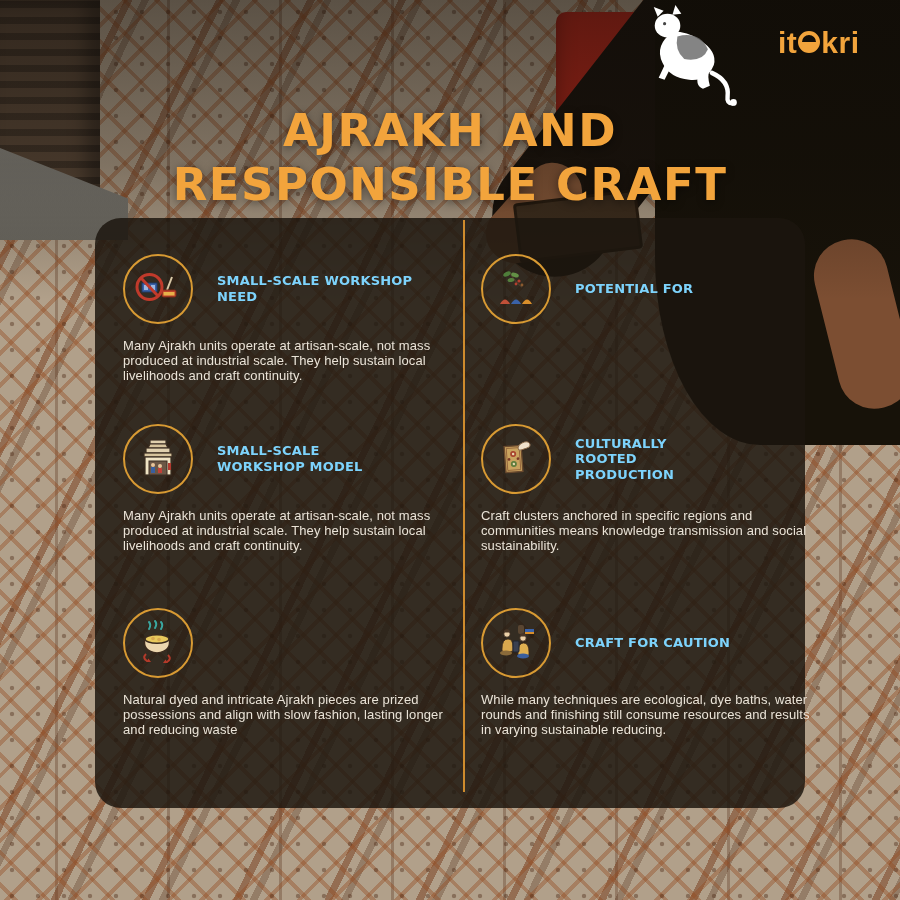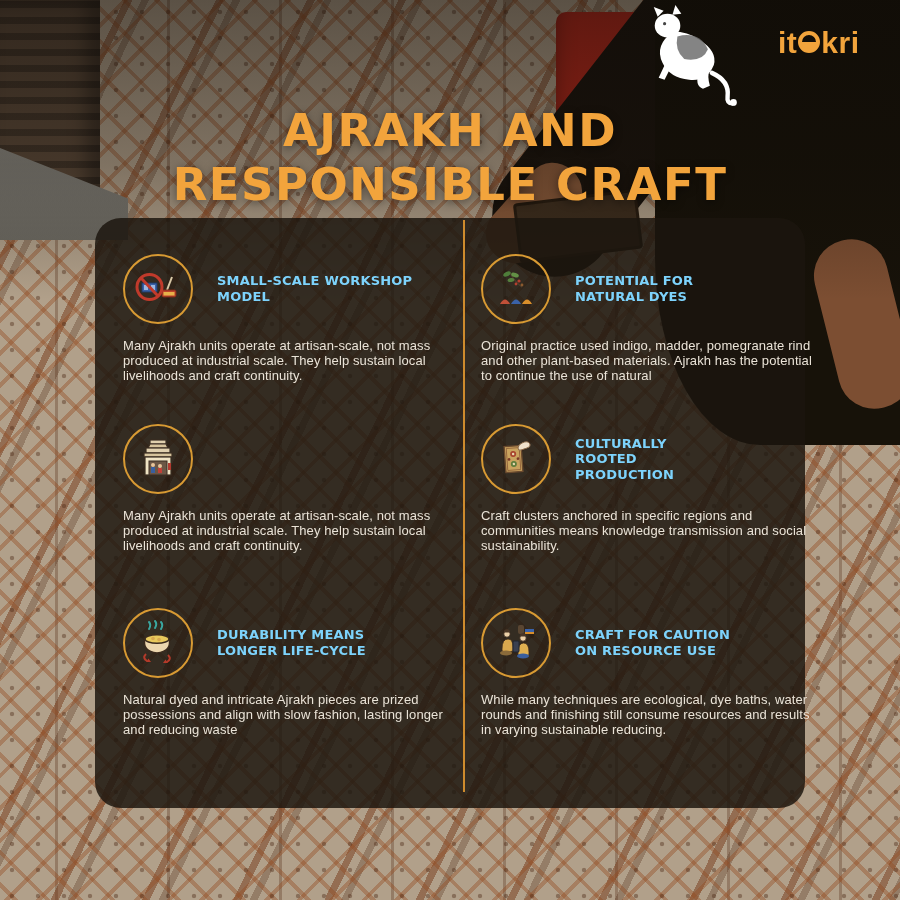--- a/index.html
+++ b/index.html
@@ -107,21 +107,21 @@
             <rect x="17" y="20" width="4" height="5" fill="#9db8e0"></rect>
             <line x1="38" y1="12" x2="33" y2="25" stroke="#d9c9a8" stroke-width="2"></line>
             <rect x="28" y="25" width="14" height="7" rx="1.5" fill="#c0432b" stroke="#7a2a18"></rect>
             <rect x="29.5" y="27" width="11" height="3.5" fill="#e8b24a"></rect>
             <circle cx="15.5" cy="22" r="12.5" fill="none" stroke="#c03a2b" stroke-width="3"></circle>
             <line x1="7" y1="13" x2="24" y2="31" stroke="#c03a2b" stroke-width="3"></line>
           </svg>
         </div>
         <h3 class="card-title">
           <span>SMALL-SCALE WORKSHOP</span>
-          <span>MODEL</span>
+          <span>NEED</span>
         </h3>
       </div>
       <p class="card-body">Many Ajrakh units operate at artisan-scale, not mass produced at industrial scale. They help sustain local livelihoods and craft continuity.</p>
     </section>
 
     <section class="card" style="left:386px;top:36px;">
       <div class="card-head">
         <div class="icon-ring">
           <svg viewBox="0 0 48 48">
             <path d="M18 8 Q22 16 30 22" stroke="#4a3a2a" stroke-width="1.6" fill="none"></path>
@@ -131,43 +131,45 @@
             <circle cx="27" cy="16" r="1.6" fill="#b5402e"></circle>
             <circle cx="24" cy="19" r="1.4" fill="#b5402e"></circle>
             <circle cx="30" cy="20" r="1.4" fill="#8a5a2e"></circle>
             <path d="M8 39 q5 -9 10 0 z" fill="#c05038"></path>
             <path d="M19 39 q5 -9 10 0 z" fill="#3a62a8"></path>
             <path d="M30 39 q5 -9 10 0 z" fill="#d98e2b"></path>
           </svg>
         </div>
         <h3 class="card-title">
           <span>POTENTIAL FOR</span>
-          <span>NATURAL DYES</span>
-        </h3>
-      </div>
-      <p class="card-body">Original practice used indigo, madder, pomegranate rind and other plant-based materials. Ajrakh has the potential to continue the use of natural</p>
+        </h3>
+      </div>
     </section>
 
     <section class="card" style="left:28px;top:206px;">
       <div class="card-head">
         <div class="icon-ring">
           <svg viewBox="0 0 48 48">
             <rect x="16" y="5" width="16" height="4" fill="#e0d0ae" stroke="#3a2d22" stroke-width="1.2"></rect>
             <path d="M14 13 L34 13 L32 9 L16 9 Z" fill="#d6c39c" stroke="#3a2d22" stroke-width="1.2"></path>
             <rect x="12" y="13" width="24" height="5" fill="#e0d0ae" stroke="#3a2d22" stroke-width="1.2"></rect>
             <rect x="10" y="18" width="28" height="4" fill="#d6c39c" stroke="#3a2d22" stroke-width="1.2"></rect>
             <rect x="11" y="22" width="26" height="18" fill="#efe3c4" stroke="#3a2d22" stroke-width="1.2"></rect>
             <rect x="15" y="26" width="18" height="14" fill="#6b5645" stroke="#3a2d22" stroke-width="1"></rect>
             <circle cx="19" cy="30" r="2" fill="#e8c49a"></circle>
               <rect x="17" y="32" width="4" height="6" fill="#3a5f9e"></rect>
             <circle cx="26" cy="31" r="2" fill="#e8c49a"></circle>
               <rect x="24" y="33" width="4" height="5" fill="#c04038"></rect>
             <rect x="34" y="28" width="3" height="7" fill="#b03a30"></rect>
           </svg>
         </div>
+        <h3 class="card-title">
+          <span>SMALL-SCALE</span>
+          <span>WORKSHOP MODEL</span>
+        </h3>
       </div>
       <p class="card-body">Many Ajrakh units operate at artisan-scale, not mass produced at industrial scale. They help sustain local livelihoods and craft continuity.</p>
     </section>
 
     <section class="card" style="left:386px;top:206px;">
       <div class="card-head">
         <div class="icon-ring">
           <svg viewBox="0 0 48 48">
             <g transform="rotate(-4 22 24)">
               <rect x="13" y="11" width="17" height="26" fill="#c9a35f" stroke="#6b4a2e" stroke-width="1.4"></rect>
@@ -202,24 +204,20 @@
             <path d="M11 20 q-3 12 12 14 q15 -2 12 -14 z" fill="#ecd6ae" stroke="#3a2a1e" stroke-width="1.4"></path>
             <ellipse cx="23" cy="20" rx="12" ry="4.2" fill="#e8c85c" stroke="#3a2a1e" stroke-width="1.4"></ellipse>
             <circle cx="19" cy="19.5" r="1.8" fill="#d9a84e"></circle>
               <circle cx="25" cy="20.5" r="1.8" fill="#d9a84e"></circle>
             <path d="M12 35 q-4 4 1 7" stroke="#b53a2a" stroke-width="2" fill="none"></path>
             <path d="M12 43 l5 0 l-2.5 -3.5 z" fill="#b53a2a"></path>
             <path d="M34 36 q4 4 -1 7" stroke="#b53a2a" stroke-width="2" fill="none"></path>
             <path d="M34 44 l-5 0 l2.5 -3.5 z" fill="#b53a2a"></path>
           </svg>
         </div>
-        <h3 class="card-title">
-          <span>DURABILITY MEANS</span>
-          <span>LONGER LIFE-CYCLE</span>
-        </h3>
       </div>
       <p class="card-body">Natural dyed and intricate Ajrakh pieces are prized possessions and align with slow fashion, lasting longer and reducing waste</p>
     </section>
 
     <section class="card" style="left:386px;top:390px;">
       <div class="card-head">
         <div class="icon-ring">
           <svg viewBox="0 0 48 48">
             <rect x="26" y="6" width="6" height="9" rx="2" fill="#5a4632"></rect>
             <rect x="33" y="10" width="9" height="3" fill="#3a62a8"></rect>
@@ -230,19 +228,18 @@
             <ellipse cx="14" cy="34" rx="6" ry="2.5" fill="#8a6a3a"></ellipse>
             <circle cx="31" cy="19" r="3.2" fill="#ecd0a8" stroke="#3a2a1e" stroke-width="0.8"></circle>
             <path d="M27.8 17.5 a3.2 3.2 0 0 1 6.4 0 z" fill="#4a3626"></path>
             <path d="M26 34 q0 -10 5.5 -10 q5.5 0 5.5 9 l0 3 q-6 3 -11 0 z" fill="#e0b050" stroke="#3a2a1e" stroke-width="0.8"></path>
             <ellipse cx="31" cy="37" rx="6" ry="2.5" fill="#3a5f9e"></ellipse>
             <rect x="21" y="22" width="6" height="11" rx="1" fill="#3a4050" stroke="#20242e"></rect>
           </svg>
         </div>
         <h3 class="card-title">
           <span>CRAFT FOR CAUTION</span>
-          <span>ON RESOURCE USE</span>
         </h3>
       </div>
       <p class="card-body">While many techniques are ecological, dye baths, water rounds and finishing still consume resources and results in varying sustainable reducing.</p>
     </section>
   </div>
 </div>
 
 </body></html>

